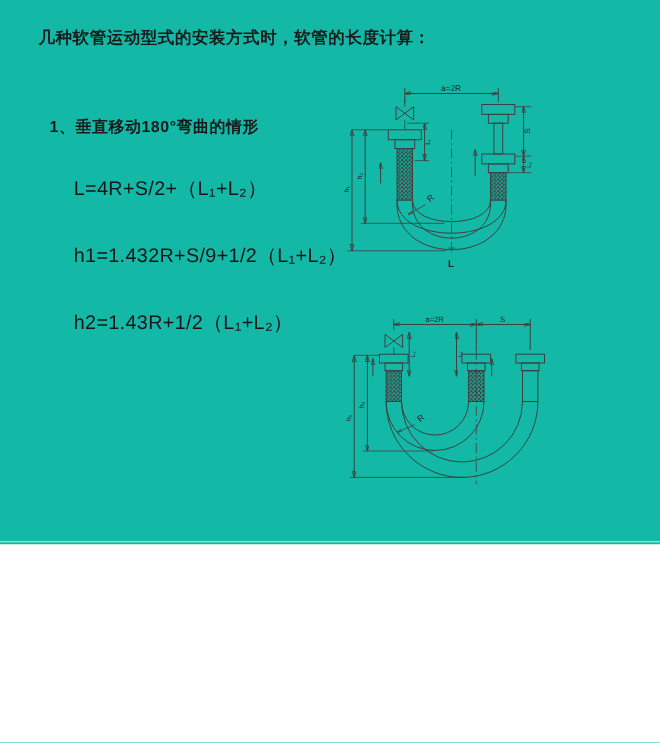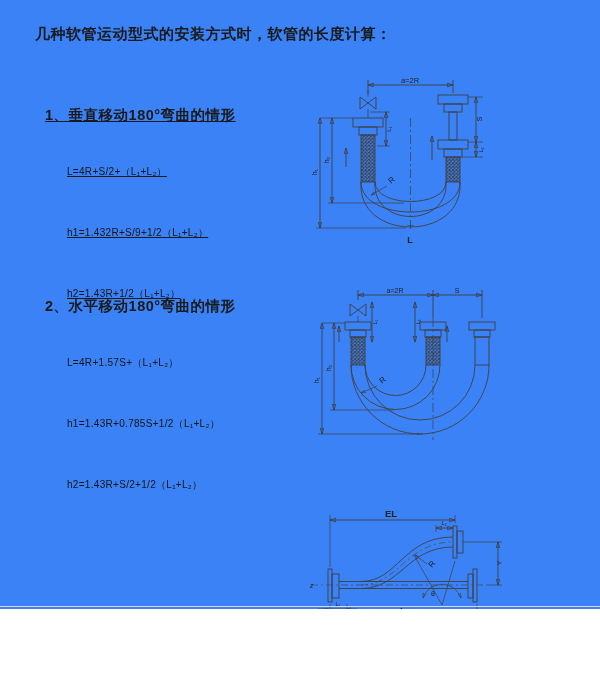--- a/index.html
+++ b/index.html
@@ -1,26 +1,26 @@
 <!DOCTYPE html>
 <html><head>
 <meta charset="utf-8">
 <style>
   html,body{margin:0;padding:0;background:#ffffff;}
   .page{
-    position:relative;width:600px;height:609px;background:#3b82f6;
+    position:relative;width:600px;height:495px;background:#14b8a6;
     font-family:"Liberation Sans","DejaVu Sans",sans-serif;color:#1a1a1a;overflow:hidden;
   }
   .title{
     position:absolute;left:35px;top:25px;font-size:15px;font-weight:bold;letter-spacing:.5px;
   }
   .section{position:absolute;left:45px;}
-  .sec1{top:106px;text-decoration:underline;} .sec2{top:297px;} .sec3{top:512px;}
+  .sec1{top:106px;} .sec2{top:297px;} .sec3{top:512px;}
   .sec-heading{font-size:14.5px;font-weight:bold;letter-spacing:.5px;margin:0 0 9px 0;}
-  .formula{font-size:10px;line-height:29px;letter-spacing:.3px;padding-left:22px;white-space:nowrap;color:#151515;margin-top:32px;}
+  .formula{font-size:18px;line-height:29px;letter-spacing:.3px;padding-left:22px;white-space:nowrap;color:#151515;margin-top:32px;}
   svg{position:absolute;}
   #svg-d1{left:306px;top:72px;}
   #svg-d2{left:306px;top:282px;}
   #svg-d3{left:303px;top:505px;}
   svg line, svg path, svg rect{stroke:#3f3f3f;stroke-width:.9;fill:none;}
   svg .thin{stroke-width:.7;}
   svg .cl{stroke-dasharray:9 3 2 3;stroke-width:.7;}
   svg .clh{stroke-dasharray:7 3 2 3;stroke-width:.6;}
   svg .mesh{fill:url(#ht1);}
   svg text{fill:#222;stroke:none;font-family:"Liberation Sans","DejaVu Sans",sans-serif;}
@@ -33,26 +33,20 @@
 
   <div class="title">几种软管运动型式的安装方式时，软管的长度计算：</div>
 
   <div class="section sec1">
     <div class="sec-heading">1、垂直移动180°弯曲的情形</div>
     <div class="formula">L=4R+S/2+（L₁+L₂）</div>
     <div class="formula">h1=1.432R+S/9+1/2（L₁+L₂）</div>
     <div class="formula">h2=1.43R+1/2（L₁+L₂）</div>
   </div>
 
-  <div class="section sec2">
-    <div class="sec-heading">2、水平移动180°弯曲的情形</div>
-    <div class="formula">L=4R+1.57S+（L₁+L₂）</div>
-    <div class="formula">h1=1.43R+0.785S+1/2（L₁+L₂）</div>
-    <div class="formula">h2=1.43R+S/2+1/2（L₁+L₂）</div>
-  </div>
 
 
   <svg id="svg-d1" width="285" height="185" viewBox="0 0 285 185">
     <defs>
       <marker id="ar1" markerWidth="7" markerHeight="5" refX="6.4" refY="2" orient="auto-start-reverse">
         <path d="M0,0 L6.5,2 L0,4 Z" fill="#3f3f3f" stroke="none"></path>
       </marker>
       <pattern id="ht1" patternUnits="userSpaceOnUse" width="3.5" height="3.5">
         <path d="M0,0 L3.5,3.5 M3.5,0 L0,3.5" stroke="#6a6a6a" stroke-width="0.5"></path>
       </pattern>

